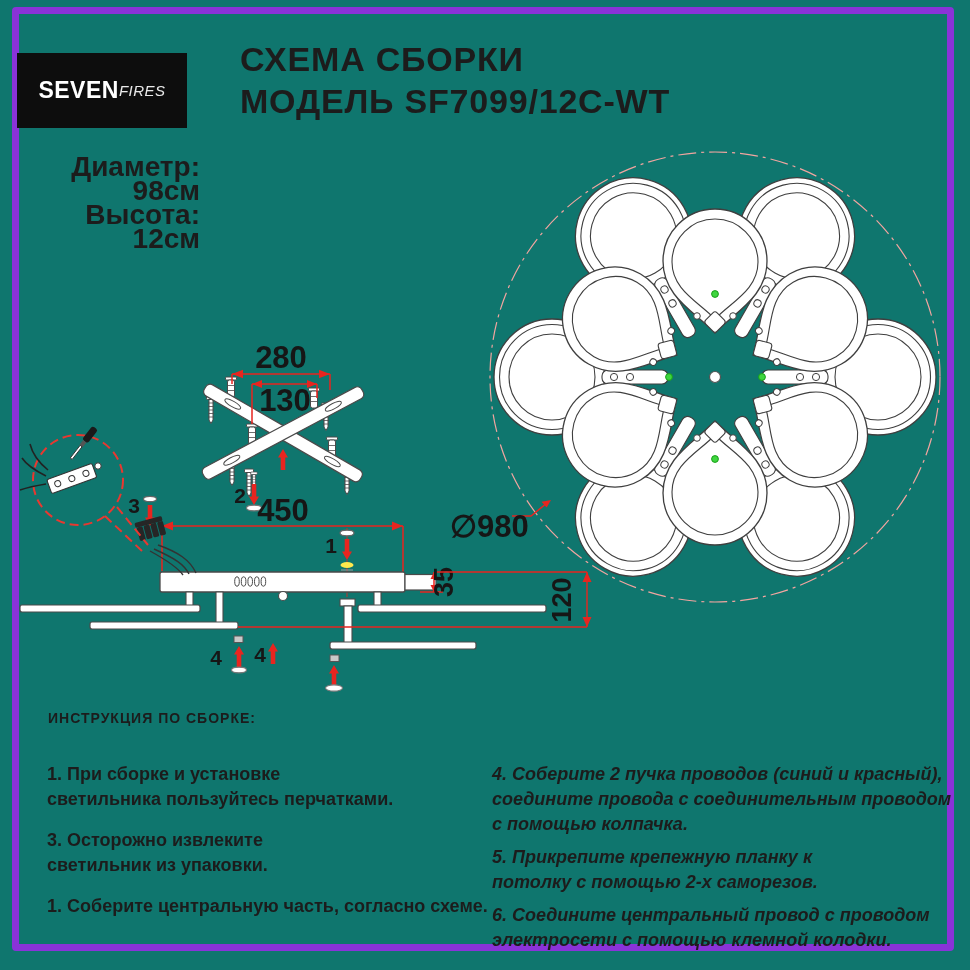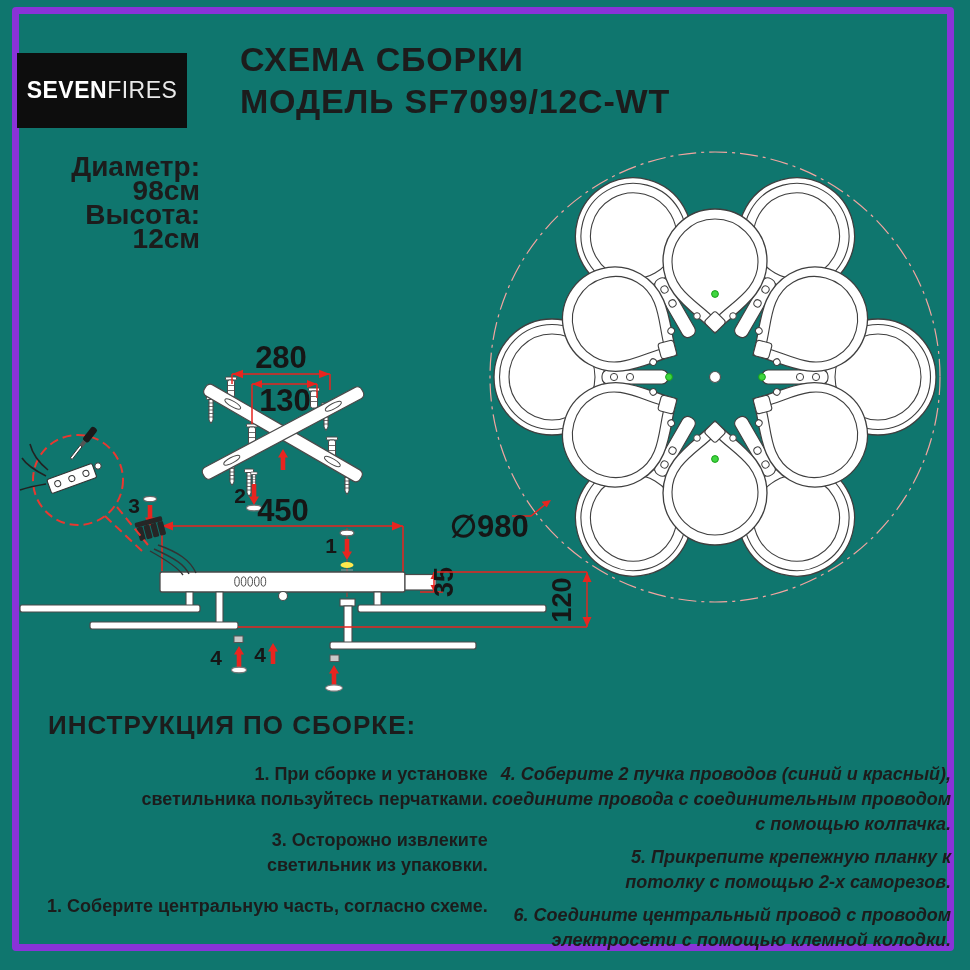--- a/index.html
+++ b/index.html
@@ -3,29 +3,29 @@
 <meta charset="utf-8">
 <style>
   html,body{margin:0;padding:0;background:#ffffff;}
   #page{position:relative;width:970px;height:970px;background:#0f766e;overflow:hidden;
         font-family:"Liberation Sans", sans-serif;color:#1c1c1c;}
   #frame{position:absolute;left:12px;top:7px;right:16px;bottom:19px;
          border:7px solid #8a33d8;border-radius:4px;pointer-events:none;}
   #logo{position:absolute;left:17px;top:53px;width:170px;height:75px;background:#0d0d0d;
         display:flex;align-items:center;justify-content:center;letter-spacing:.5px;}
   #logo .p1{color:#ffffff;font-weight:bold;font-size:23px;}
-  #logo .p2{color:#e9e9e9;font-weight:normal;font-size:23px;}
+  #logo .p2{color:#e9e9e9;font-weight:normal;font-size:15px;font-style:italic;}
   #title{position:absolute;left:240px;top:38px;font-size:34px;font-weight:bold;
          line-height:42px;letter-spacing:.8px;white-space:pre;}
   #specs{position:absolute;left:20px;top:155px;width:180px;text-align:right;
          font-size:28px;font-weight:bold;line-height:24px;}
   #diagram-svg{position:absolute;left:0;top:0;}
   #instructions{position:absolute;left:0;top:0;width:970px;height:970px;}
-  #instr-heading{position:absolute;left:48px;top:710px;font-size:26px;font-weight:bold;letter-spacing:1px;}
-  .col{position:absolute;top:762px;text-align:right;}
+  #instr-heading{position:absolute;left:48px;top:710px;font-size:14px;font-weight:bold;letter-spacing:1px;}
+  .col{position:absolute;top:762px;}
   .col.left{left:47px;}
   .col.right{left:492px;font-style:italic;}
   .step{margin:0;font-size:18px;font-weight:bold;line-height:25px;white-space:pre;}
   .col.left .step{margin-bottom:16px;}
   .col.right .step{margin-bottom:8px;}
   svg text{font-family:"Liberation Sans", sans-serif;fill:#161616;}
   .dim-num{font-weight:bold;}
 </style>
 </head>
 <body>

